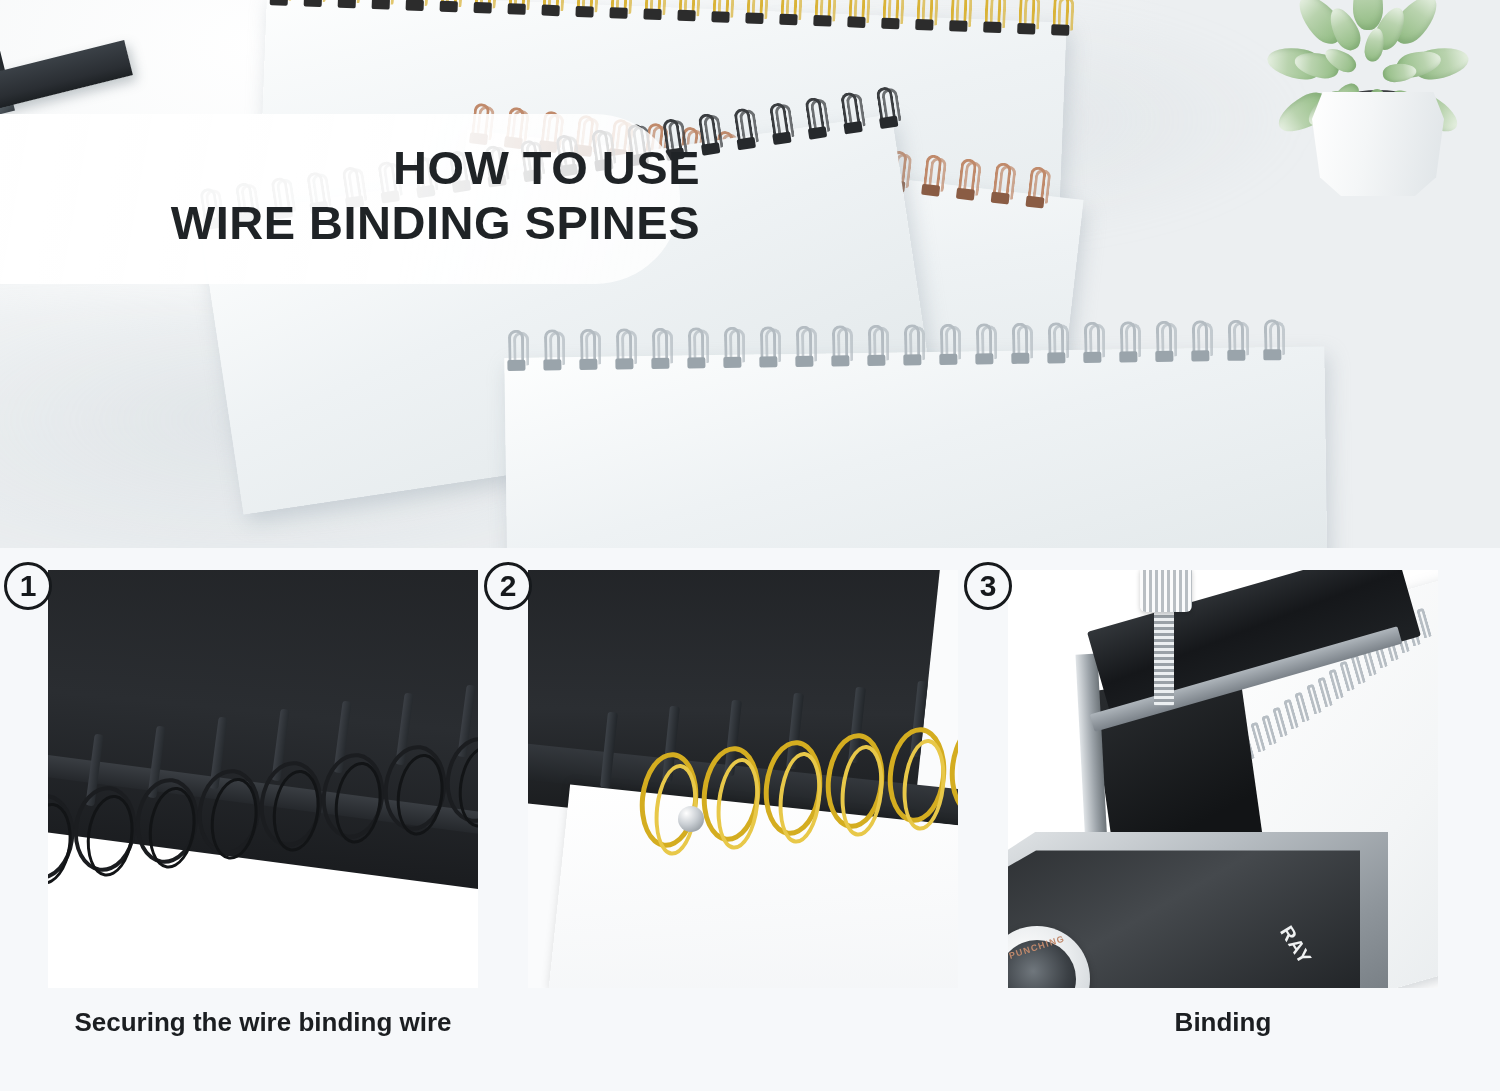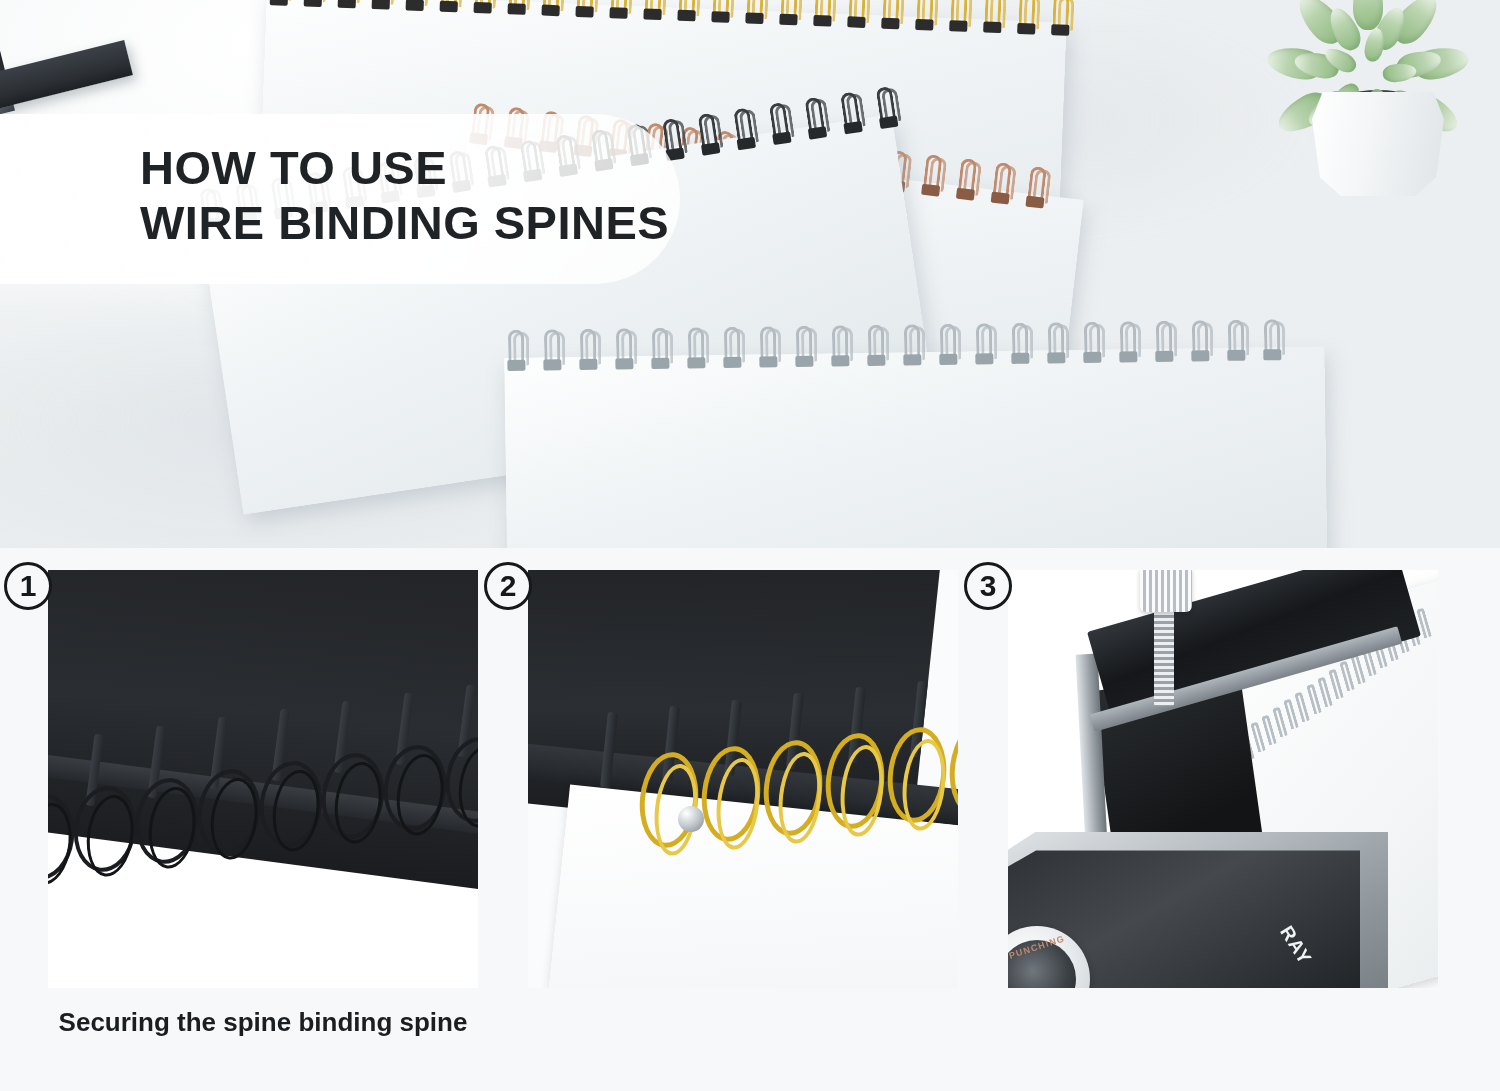--- a/index.html
+++ b/index.html
@@ -23,20 +23,21 @@
   
   .hero {
     position: absolute;
     left: 0; top: 0;
     width: 1500px;
     height: 548px;
     overflow: hidden;
     background:
       radial-gradient(ellipse 900px 500px at 18% 8%, #ffffff 0%, #f4f6f7 55%, #eceff1 100%),
       linear-gradient(160deg, #f2f5f6 0%, #e9edee 45%, #f4f7f8 100%);
+    text-align: right;
   }
 
   
   .hero-shade-a {
     position: absolute; left: -60px; top: 300px;
     width: 800px; height: 300px;
     background: radial-gradient(ellipse at 40% 40%, rgba(190,200,206,.32) 0%, rgba(190,200,206,0) 70%);
     filter: blur(14px);
   }
   .hero-shade-b {
@@ -904,21 +905,21 @@
             <div class="p1-coil" style="left: -36px; top: 224px;"></div>
             <div class="p1-coil" style="left: 26px; top: 215.8px;"></div>
             <div class="p1-coil" style="left: 88px; top: 207.6px;"></div>
             <div class="p1-coil" style="left: 150px; top: 199.4px;"></div>
             <div class="p1-coil" style="left: 212px; top: 191.2px;"></div>
             <div class="p1-coil" style="left: 274px; top: 183px;"></div>
             <div class="p1-coil" style="left: 336px; top: 174.8px;"></div>
             <div class="p1-coil" style="left: 398px; top: 166.6px;"></div>
           </div>
       </div>
-      <div class="caption">Securing the spine binding spine</div>
+      <div class="caption">Securing the wire binding wire</div>
     </div>
 
     <div class="step step-2">
       <div class="badge">2</div>
       <div class="photo">
         <div class="p2-bg"></div>
         <div class="p2-block"></div>
         <div class="p2-ledge"></div>
         <div class="p2-sheet"></div>
         <div id="p2-parts">
@@ -977,16 +978,17 @@
         <div class="p3-screw"></div>
         <div class="p3-knob"></div>
         <div class="p3-body"></div>
         <div class="p3-bodytrim"></div>
         <div class="p3-dial">
           <div class="p3-dial-inner"></div>
           <div class="p3-dial-label">PUNCHING</div>
         </div>
         <div class="p3-brand">RAY</div>
       </div>
+      <div class="caption">Binding</div>
     </div>
 
   </section>
 </div>
 
 </body></html>

